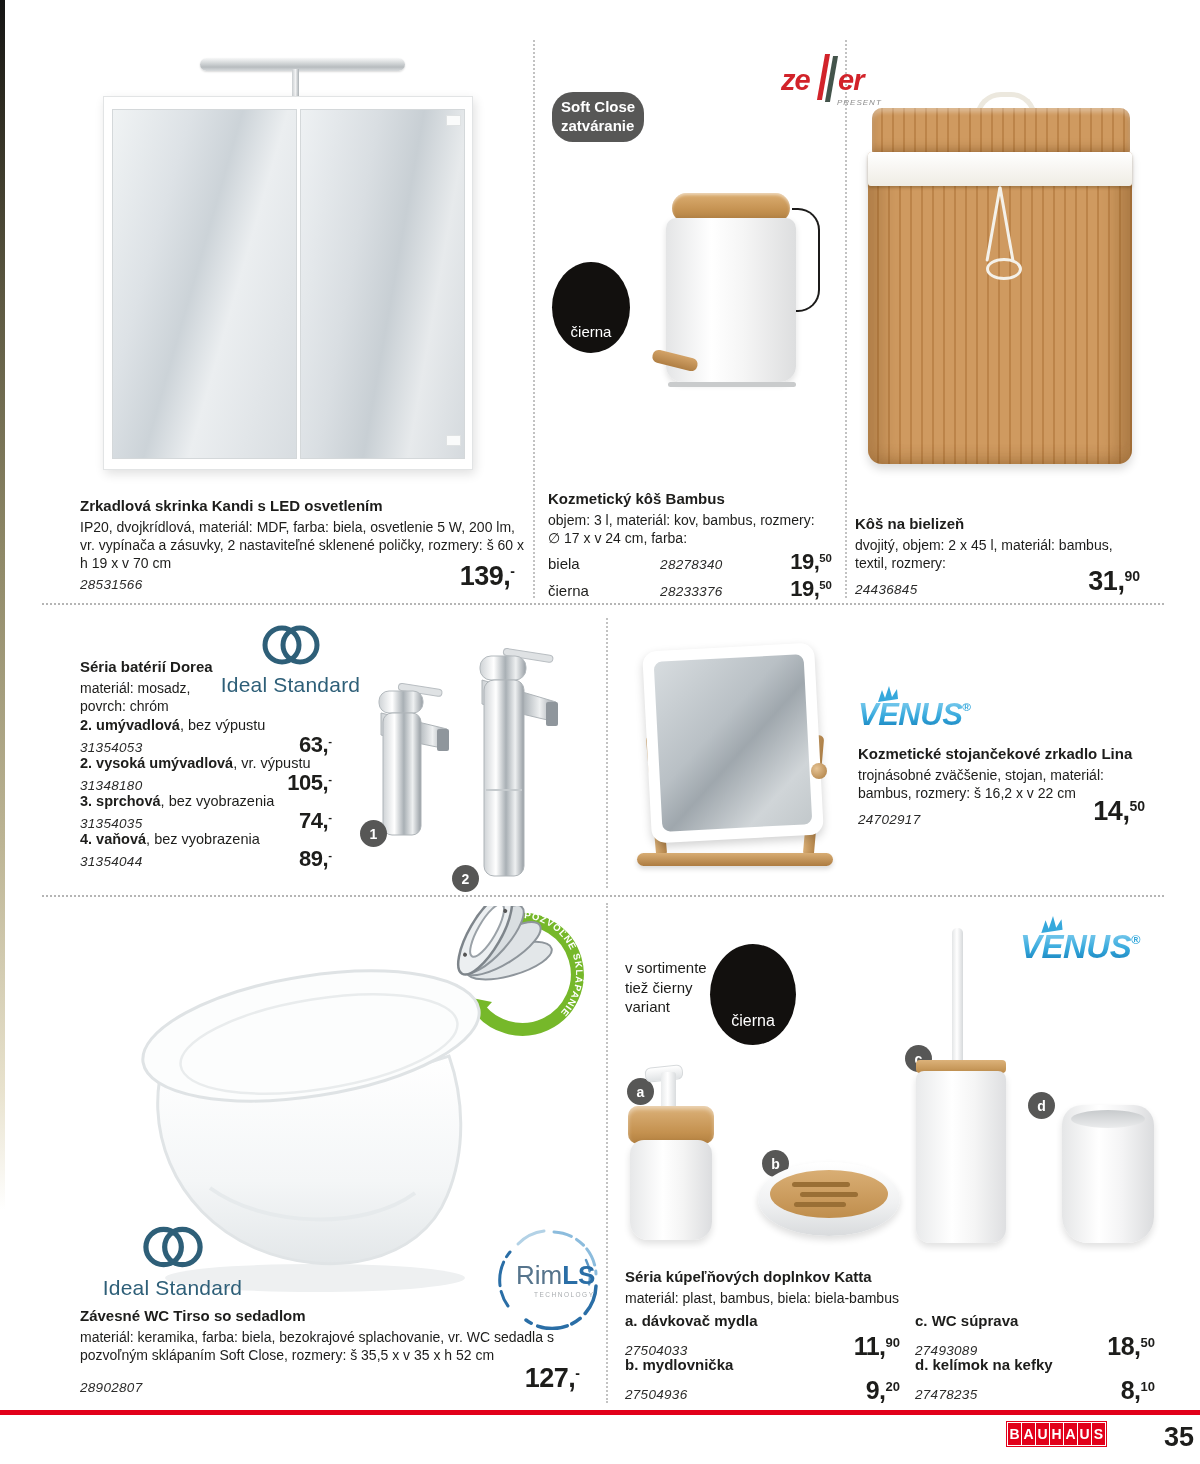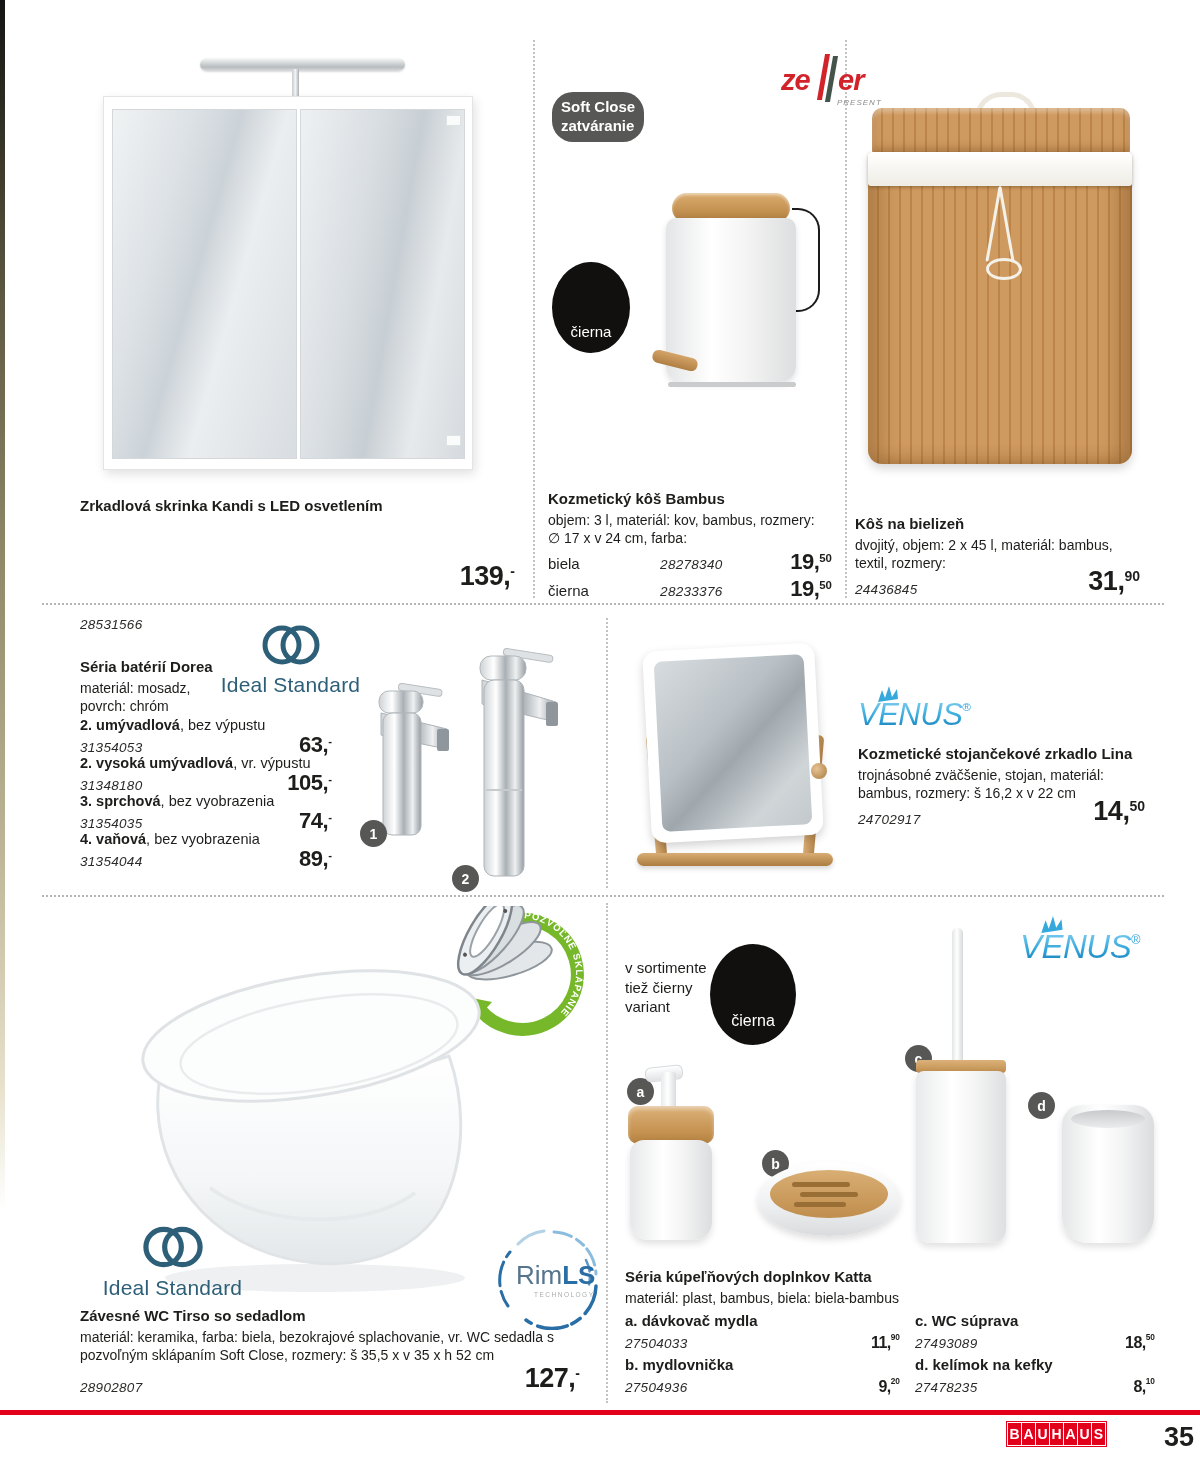--- a/index.html
+++ b/index.html
@@ -5,35 +5,35 @@
   html,body{margin:0;padding:0;background:#9c9c9c;}
   .page{position:relative;width:1200px;height:1464px;background:#ffffff;margin:0 auto;
         font-family:"Liberation Sans",sans-serif;color:#1d1d1b;overflow:hidden;}
   .abs{position:absolute;}
   
   .t{font-weight:bold;font-size:15px;line-height:1.2;}
   .d{font-size:14px;line-height:1.3;}
   .art{font-style:italic;font-size:13.5px;color:#2b2b2a;letter-spacing:.3px;}
   .price{font-weight:bold;letter-spacing:-.5px;white-space:nowrap;}
   .price sup{font-size:.52em;vertical-align:9px;letter-spacing:0;}
-  .p-lg{font-size:27px;} .p-md{font-size:22px;} .p-md sup{vertical-align:7px;} .p-k{font-size:16px;} .p-k sup{vertical-align:8px;}
+  .p-lg{font-size:27px;} .p-md{font-size:22px;} .p-md sup{vertical-align:7px;} .p-k{font-size:25px;} .p-k sup{vertical-align:8px;}
   .right{text-align:right;}
   .row{display:flex;justify-content:space-between;align-items:baseline;}
   
   .div-h{position:absolute;border-top:2px dotted #b5b5b5;height:0;}
   .div-v{position:absolute;border-left:2px dotted #c2c2c2;width:0;}
   
   .marker{position:absolute;width:27px;height:27px;border-radius:50%;background:#575756;color:#fff;
           font-weight:bold;font-size:14px;display:flex;align-items:center;justify-content:center;}
   .blackdot{position:absolute;border-radius:50%;background:#12100e;color:#fff;display:flex;
             align-items:flex-end;justify-content:center;font-size:15px;}
   .softclose{position:absolute;background:#575756;color:#fff;font-weight:bold;font-size:15px;
              line-height:1.25;padding:6px 9px;}
   
-  .venus{font-style:italic;font-weight:400;letter-spacing:-.5px;color:#1f87c0;position:relative;display:inline-block;}
+  .venus{font-style:italic;font-weight:700;letter-spacing:-.5px;color:#1f87c0;position:relative;display:inline-block;}
   @supports ((-webkit-background-clip:text) or (background-clip:text)){
     .venus .vtxt{background:linear-gradient(180deg,#8ed4f2 0%,#35a8dc 55%,#0f76b2 100%);
       -webkit-background-clip:text;background-clip:text;color:transparent;display:inline-block;}
   }
   .venus sup{font-size:.38em;vertical-align:14px;color:#35a8dc;font-style:normal;}
   .is-text{color:#2e5f78;font-size:21px;letter-spacing:.2px;}
   .zel{font-style:italic;font-weight:800;font-size:29px;color:#d2232a;letter-spacing:-1px;}
   
   .bamboo{background:repeating-linear-gradient(90deg,#cf9a60 0 9px,#bc8449 9px 11px);}
 </style>
@@ -57,21 +57,22 @@
     <div class="abs" style="left:232px;top:39px;width:7px;height:30px;background:linear-gradient(90deg,#c9cdd0,#f2f3f4,#aab0b4);"></div>
 
     <div class="abs" style="left:43px;top:66px;width:368px;height:372px;background:#fff;border:1px solid #e2e4e5;box-shadow:2px 4px 10px rgba(0,0,0,.12);">
       <div class="abs" style="left:8px;top:12px;width:183px;height:348px;background:linear-gradient(106deg,#f0f3f4 0%,#dde2e6 28%,#ccd3d8 46%,#ebeef0 62%,#d8dde1 100%);border:1px solid #d4d8da;"></div>
       <div class="abs" style="left:196px;top:12px;width:163px;height:348px;background:linear-gradient(100deg,#eef1f3 0%,#d9dee2 35%,#c8cfd4 55%,#e7eaec 75%,#d5dade 100%);border:1px solid #d4d8da;"></div>
       <div class="abs" style="left:342px;top:18px;width:13px;height:9px;background:#fafbfb;border:1px solid #dfe2e3;"></div>
       <div class="abs" style="left:342px;top:338px;width:13px;height:9px;background:#fafbfb;border:1px solid #dfe2e3;"></div>
     </div>
 
     <div class="abs t" style="left:20px;top:467px;width:440px;">Zrkadlová skrinka Kandi s LED osvetlením</div>
-    <div class="abs art" style="left:20px;top:547px;margin-top:40px;">28531566</div>
+    <div class="abs d" style="left:20px;top:488px;width:450px;">IP20, dvojkrídlová, materiál: MDF, farba: biela, osvetlenie 5 W, 200 lm, vr. vypínača a zásuvky, 2 nastaviteľné sklenené poličky, rozmery: š 60 x h 19 x v 70 cm</div>
+    <div class="abs art" style="left:20px;top:547px;">28531566</div>
     <div class="abs right" style="left:330px;top:531px;width:125px;">
       <span class="price p-lg"><span>139,</span><sup>-</sup></span>
     </div>
   </div>
 
   <div class="abs" style="left:540px;top:30px;width:300px;height:572px;">
     <div class="softclose" style="left:12px;top:62px;border-radius:21px;">
       <span>Soft Close</span><br><span>zatváranie</span>
     </div>
     <div class="blackdot" style="left:12px;top:232px;width:78px;height:78px;padding-bottom:13px;">

